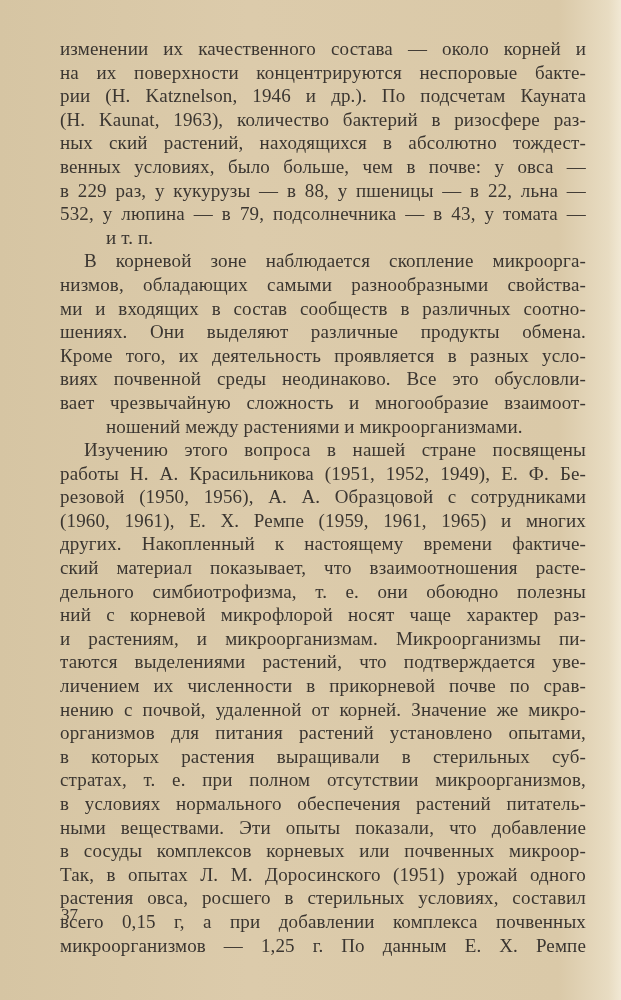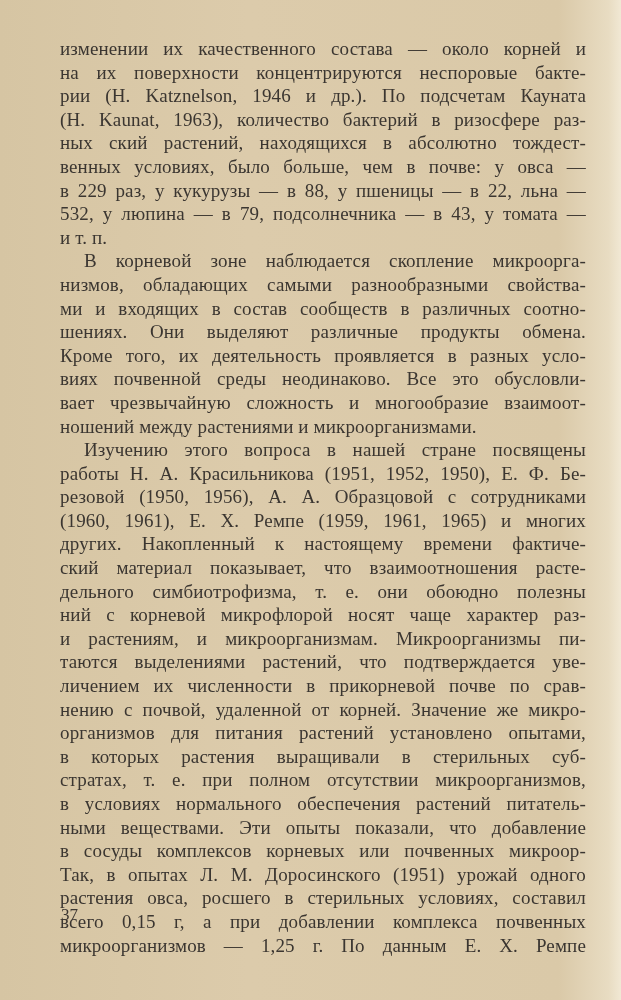--- a/index.html
+++ b/index.html
@@ -11,21 +11,21 @@
   }
   .page {
     position:absolute; left:60px; top:37px; width:526px;
   }
   .line {
     display:block; height:23.6px; line-height:23.6px;
     font-size:19px; white-space:nowrap;
     text-align:justify; text-align-last:justify;
     letter-spacing:0.15px;
   }
-  .line.last { text-align-last:left; }
+  .line.last { text-align-last:left;margin-left:46px; }
   .line.indent { padding-left:24px; }
   .folio {
     position:absolute; left:61px; top:905px;
     font-size:17px; color:#3b3631;
   }
 </style>
 </head>
 <body>
 
 <div class="page" id="page-body">
@@ -45,21 +45,21 @@
       <span class="line">низмов, обладающих самыми разнообразными свойства-</span>
       <span class="line">ми и входящих в состав сообществ в различных соотно-</span>
       <span class="line">шениях. Они выделяют различные продукты обмена.</span>
       <span class="line">Кроме того, их деятельность проявляется в разных усло-</span>
       <span class="line">виях почвенной среды неодинаково. Все это обусловли-</span>
       <span class="line">вает чрезвычайную сложность и многообразие взаимоот-</span>
       <span class="line last">ношений между растениями и микроорганизмами.</span>
     </div>
     <div>
       <span class="line indent">Изучению этого вопроса в нашей стране посвящены</span>
-      <span class="line">работы Н. А. Красильникова (1951, 1952, 1950), Е. Ф. Бе-</span>
+      <span class="line">работы Н. А. Красильникова (1951, 1952, 1949), Е. Ф. Бе-</span>
       <span class="line">резовой (1950, 1956), А. А. Образцовой с сотрудниками</span>
       <span class="line">(1960, 1961), Е. Х. Ремпе (1959, 1961, 1965) и многих</span>
       <span class="line">других. Накопленный к настоящему времени фактиче-</span>
       <span class="line">ский материал показывает, что взаимоотношения расте-</span>
       <span class="line">дельного симбиотрофизма, т. е. они обоюдно полезны</span>
       <span class="line">ний с корневой микрофлорой носят чаще характер раз-</span>
       <span class="line">и растениям, и микроорганизмам. Микроорганизмы пи-</span>
       <span class="line">таются выделениями растений, что подтверждается уве-</span>
       <span class="line">личением их численности в прикорневой почве по срав-</span>
       <span class="line">нению с почвой, удаленной от корней. Значение же микро-</span>

